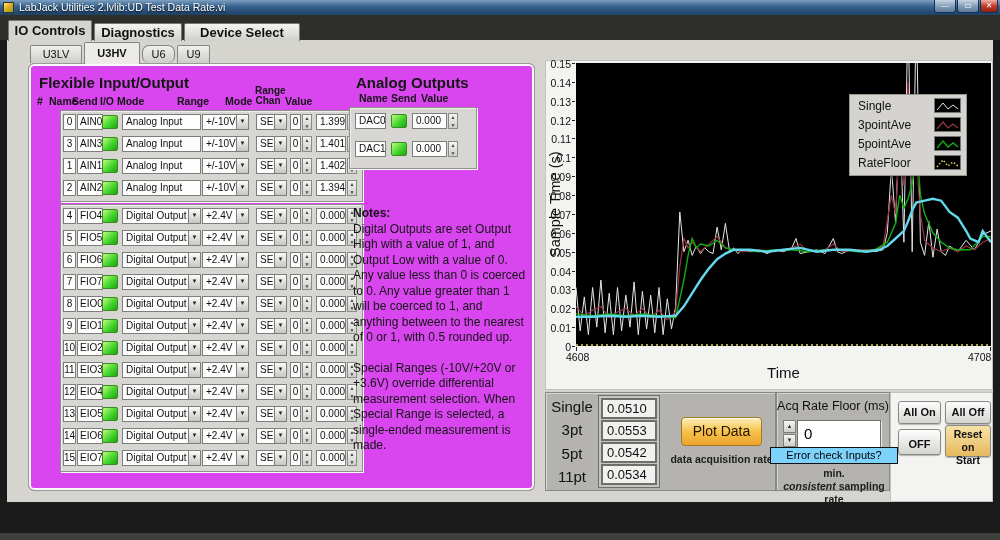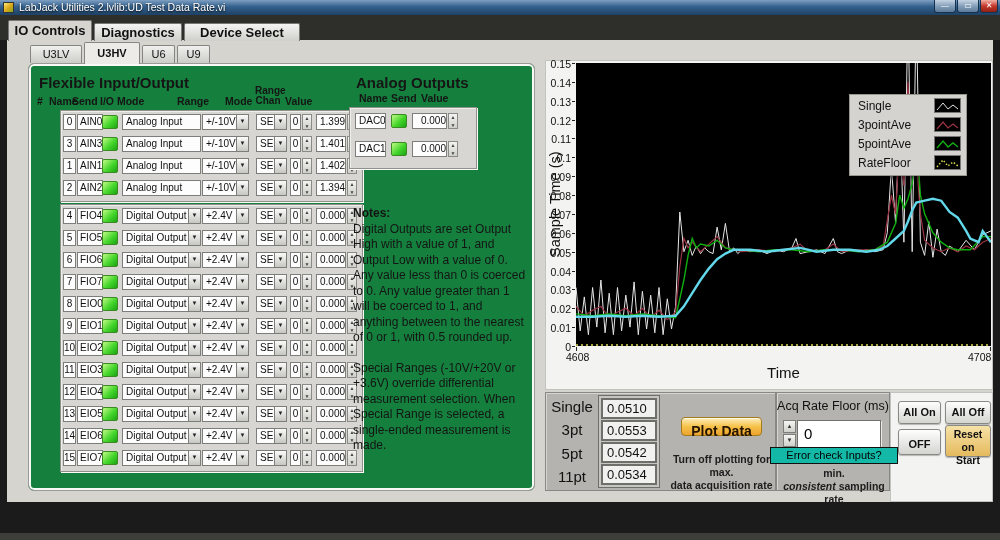--- a/index.html
+++ b/index.html
@@ -30,21 +30,21 @@
     border-bottom:none; border-radius:2px 2px 0 0; z-index:3; }
   .tab-main.active { top:20px; height:21px; background:#d6d4cf; line-height:20px; }
   .tab-sub { position:absolute; top:45px; height:18px; text-align:center; color:#111;
     font-size:11px; line-height:16px; background:linear-gradient(#f0f0ee,#cccuc8);
     background:linear-gradient(#f0f0ee,#ccccc8); border:1px solid #858581;
     border-bottom:none; border-radius:2px 2px 0 0; z-index:3; }
   .tab-sub.active { top:42px; height:22px; background:#ecebe8; font-weight:bold; line-height:20px; z-index:4; }
 
   
   #left-panel { position:absolute; left:28px; top:63px; width:507px; height:428px;
-    background:#15803d; border:1px solid #9a9a96; border-radius:6px;
+    background:#d946ef; border:1px solid #9a9a96; border-radius:6px;
     box-shadow:inset 0 0 0 2px #f8f8f6; }
   .cluster-title { position:absolute; font-size:15px; font-weight:bold; color:#151515; }
   .hdr { position:absolute; font-size:10.5px; font-weight:bold; color:#151515; }
   .grp { position:absolute; left:31px; width:303px; background:#d8d6d2;
     border:1px solid #8f8f8b; box-shadow:inset 1px 1px 0 #eeeeea, 1px 1px 0 #fbfbf8;
     padding-top:1px; }
   .io-row { position:relative; height:22px; }
   .bx { position:absolute; top:2px; height:16px; background:#fdfdfd; border:1px solid #7d7d79;
     font-size:10px; line-height:14px; padding-left:3px; color:#101010; white-space:nowrap; overflow:hidden; }
   .dd { position:absolute; top:2px; width:13px; height:16px;
@@ -60,21 +60,21 @@
   .c-led{left:41px;} .c-ioa{left:61px;width:79px;} .c-iod{left:61px;width:67px;} .c-iodd{left:127px;}
   .c-range{left:141px;width:35px;} .c-rangedd{left:175px;}
   .c-mode{left:195px;width:19px;} .c-modedd{left:213px;}
   .c-diff{left:229px;width:11px;padding:0;text-align:center;} .c-diffsp{left:241px;}
   .c-val{left:255px;width:30px;} .c-valsp{left:286px;}
 
   
   #ao-frame { position:absolute; left:348px; top:106px; width:128px; height:62px;
     background:#d8d6d2; border:1px solid #8f8f8b;
     box-shadow:inset 1px 1px 0 #eeeeea, 1px 1px 0 #fbfbf8; padding-top:3px; }
-  .ao-row { position:relative; height:28px;text-align:right; }
+  .ao-row { position:relative; height:28px; }
   .ao-name{left:5px;width:31px;} .ao-led{left:41px;} .ao-val{left:62px;width:35px;} .ao-spin{left:98px;}
 
   
   #notes { position:absolute; left:352px; top:205px; width:176px; font-size:12px;
     line-height:15.5px; color:#141414; }
   #notes .nh { font-weight:bold; }
   #notes .np { margin-bottom:15px; }
 
   
   #chart-panel { position:absolute; left:545px; top:60px; width:448px; height:330px;
@@ -102,24 +102,24 @@
     border:1px solid #878783; box-shadow:inset 1px 1px 0 #d6d5d1; }
   #panel-stats { left:545px; width:231px; }
   #stats-labels { position:absolute; left:2px; top:2px; width:48px; height:93px;
     display:flex; flex-direction:column; justify-content:space-around; }
   .stats-label { font-size:15px; color:#111; text-align:center; }
   #stats-frame { position:absolute; left:52px; top:2px; width:62px; height:93px;
     border:1px solid #6e6e6a; background:#c6c5c1; display:flex; flex-direction:column;
     justify-content:space-around; padding:1px; }
   .stat-box { height:21px; margin:0 1px; background:#f1f1ef; border:2px solid #6e6e6a;
     font-size:13px; line-height:17px; padding-left:4px; color:#111; }
-  #plotdata-btn { position:absolute; left:135px; top:24px; width:81px; height:19px;
+  #plotdata-btn { position:absolute; left:135px; top:24px; width:81px; height:29px;
     border-radius:4px; background:linear-gradient(#fdeebb,#f6c24a 50%,#eca42e);
     border:1px solid #a37a1c; box-shadow:inset 0 1px 0 rgba(255,255,255,.7);
-    font-size:14px; font-weight:bold; color:#241400; text-align:center; line-height:27px; }
+    font-size:14px; font-weight:normal; color:#241400; text-align:center; line-height:27px; }
   #plotdata-cap { position:absolute; left:118px; top:60px; width:115px; text-align:center;
     font-size:10.5px; font-weight:bold; line-height:13px; color:#1c1c1c; }
   #panel-acq { left:776px; width:114px; }
   #acq-title { position:absolute; left:0; top:6px; width:100%; text-align:center;
     font-size:12.5px; color:#111; }
   #acq-spin { position:absolute; left:6px; top:27px; width:13px; height:28px; }
   .acq-sbtn { position:absolute; left:0; width:13px; height:13px;
     background:linear-gradient(#f6f6f4,#cfcfcb); border:1px solid #7d7d79;
     font-size:6px; color:#333; text-align:center; line-height:11px; }
   #acq-field { position:absolute; left:20px; top:27px; width:84px; height:28px;
@@ -135,21 +135,21 @@
     box-shadow:0 1px 1px rgba(0,0,0,.25); }
   #btn-reset { background:linear-gradient(#f6e2a6,#e5ba5e); font-size:10.5px; line-height:13px; padding-top:2px; }
   #btn-stop { position:absolute; left:3px; top:66px; width:97px; height:38px;
     background:linear-gradient(#fefefe,#d2d2ce); border:1px solid #88888 4; border:1px solid #888884;
     border-radius:4px; box-shadow:0 1px 2px rgba(0,0,0,.3); }
   #stop-square { position:absolute; left:19px; top:12px; width:14px; height:14px;
     background:#e01414; border:1px solid #8f0a0a; }
   #stop-text { position:absolute; left:42px; top:7px; font-size:21px; font-weight:bold;
     color:#e21414; letter-spacing:.5px; }
   #tooltip { position:absolute; left:770px; top:447px; width:128px; height:17px;
-    background:#14b8a6; border:1px solid #101010; font-size:11px; line-height:15px;
+    background:#7dd3fc; border:1px solid #101010; font-size:11px; line-height:15px;
     text-align:center; color:#000; z-index:40; }
 </style>
 </head>
 <body>
 
 <div id="titlebar">
   <div id="app-icon"></div>
   <div id="title-text">LabJack Utilities 2.lvlib:UD Test Data Rate.vi</div>
   <div class="winbtn" id="btn-min" style="left:934px;width:22px;">—</div>
   <div class="winbtn" id="btn-max" style="left:957px;width:22px;">▭</div>
@@ -159,21 +159,21 @@
 <div id="page"></div>
 <div id="bottom-dark"></div>
 <div id="bottom-edge"></div>
 
 <div class="tab-main active" style="left:8px;width:84px;">IO Controls</div>
 <div class="tab-main" style="left:94px;width:88px;">Diagnostics</div>
 <div class="tab-main" style="left:184px;width:116px;">Device Select</div>
 
 <div class="tab-sub" style="left:30px;width:52px;">U3LV</div>
 <div class="tab-sub active" style="left:84px;width:56px;">U3HV</div>
-<div class="tab-sub" style="left:142px;width:33px;">U6</div>
+<div class="tab-sub" style="left:142px;width:33px;border-radius:7px;">U6</div>
 <div class="tab-sub" style="left:177px;width:33px;">U9</div>
 
 <div id="left-panel">
   <div class="cluster-title" style="left:10px;top:10px;">Flexible Input/Output</div>
   <div class="hdr" style="left:8px;top:31px;">#</div>
   <div class="hdr" style="left:20px;top:31px;">Name</div>
   <div class="hdr" style="left:43px;top:31px;">Send</div>
   <div class="hdr" style="left:71px;top:31px;">I/O Mode</div>
   <div class="hdr" style="left:148px;top:31px;">Range</div>
   <div class="hdr" style="left:196px;top:31px;">Mode</div>
@@ -534,21 +534,20 @@
       <div class="stats-label">11pt</div>
     </div>
   <div id="stats-frame">
       <div class="stat-box">0.0510</div>
       <div class="stat-box">0.0553</div>
       <div class="stat-box">0.0542</div>
       <div class="stat-box">0.0534</div>
     </div>
   <div id="plotdata-btn">Plot Data</div>
   <div id="plotdata-cap">
-    <div>Turn off plotting for max.</div>
     <div>data acquisition rate</div>
   </div>
 </div>
 
 <div class="gray-panel" id="panel-acq">
   <div id="acq-title">Acq Rate Floor (ms)</div>
   <div id="acq-spin">
     <div class="acq-sbtn" style="top:0;">▲</div>
     <div class="acq-sbtn" style="top:14px;">▼</div>
   </div>

